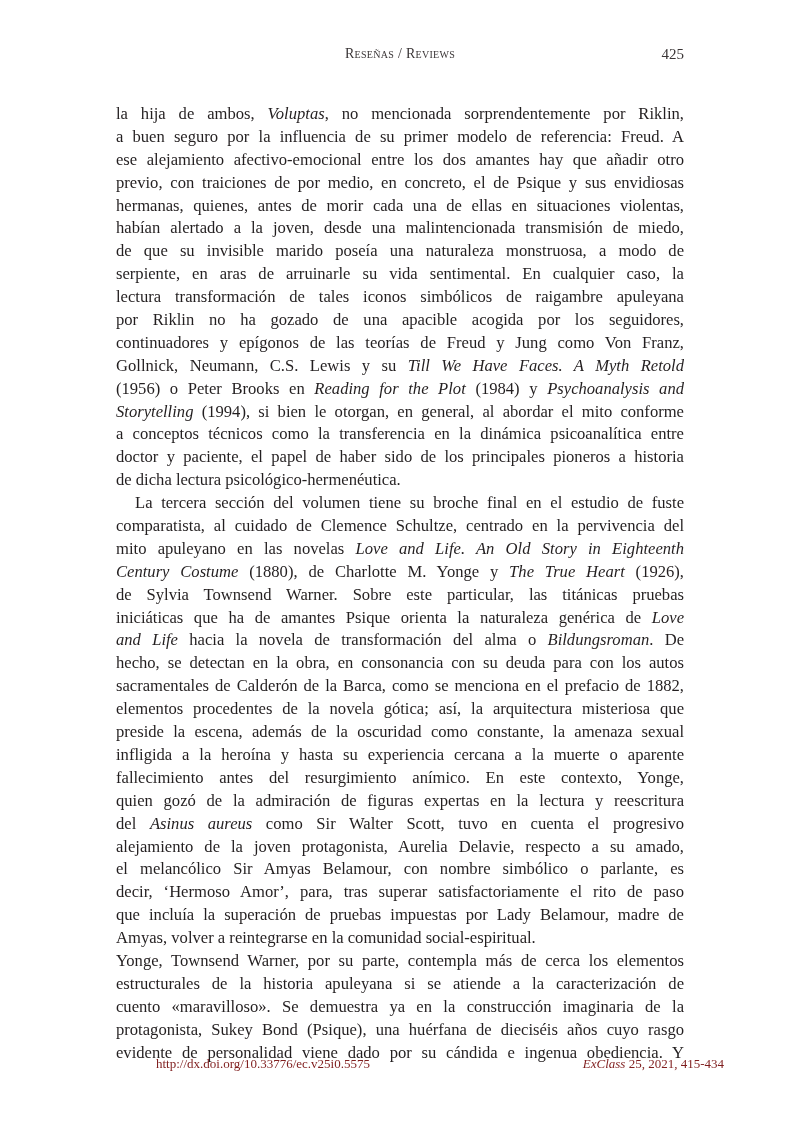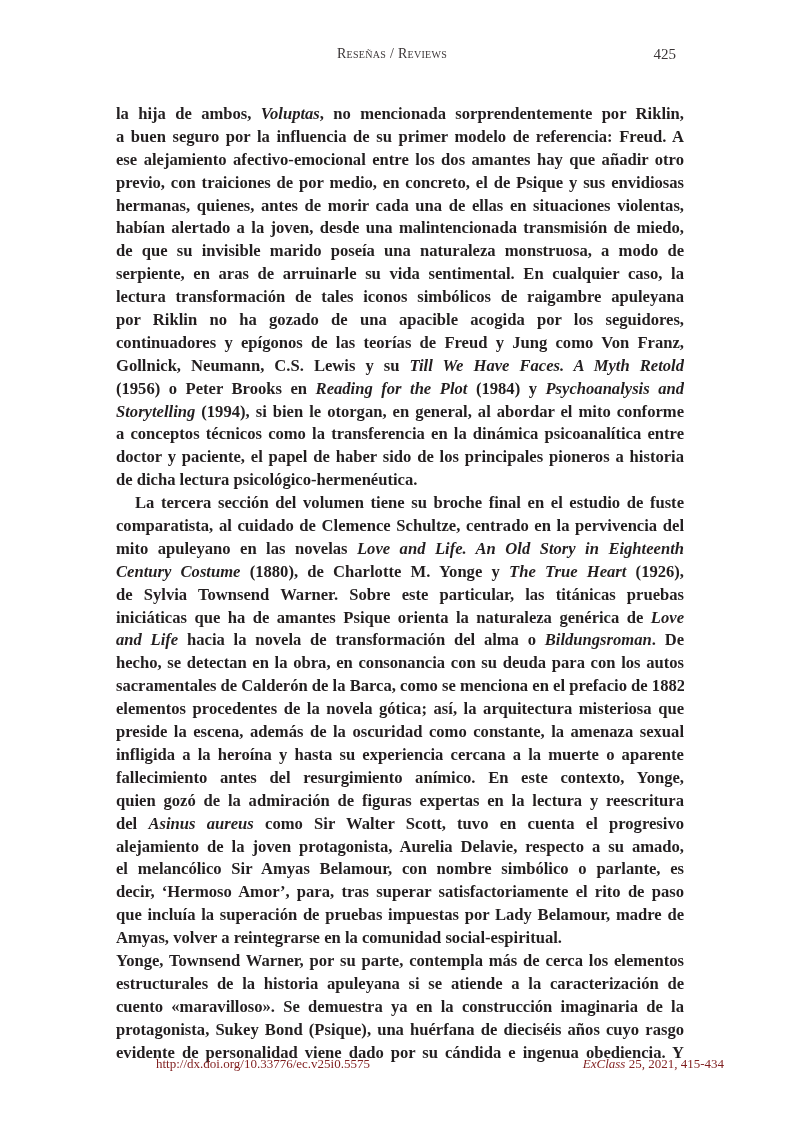--- a/index.html
+++ b/index.html
@@ -1,22 +1,22 @@
 <!DOCTYPE html>
 <html><head>
 <meta charset="utf-8">
 <style>
   html, body { margin: 0; padding: 0; background: #ffffff; }
   body { width: 800px; height: 1129px; position: relative; overflow: hidden;
          font-family: "Liberation Serif", "DejaVu Serif", serif; color: #231f20; }
-  .header { position: absolute; top: 46px; left: 108px; width: 568px; height: 22px; }
+  .header { position: absolute; top: 46px; left: 116px; width: 568px; height: 22px; }
   .running-title { position: absolute; left: 0; right: 0; top: 0; text-align: center;
          font-size: 14px; font-variant: small-caps; letter-spacing: 0.3px; color: #3a3536; }
   .page-number { position: absolute; right: 0; top: 0; font-size: 15px; color: #3a3536; }
-  .body-text { position: absolute; top: 103px; left: 116px; width: 568px; font-weight: bold; }
+  .body-text { position: absolute; top: 103px; left: 116px; width: 568px; }
   .line { height: 22.9px; line-height: 22.9px; font-size: 16.6px; white-space: nowrap;
           text-align: justify; text-align-last: justify; overflow: hidden; }
   .line.last { text-align-last: left; }
   .line.indent { padding-left: 19px; }
   .line i, .line em { font-style: italic; }
   .footer { position: absolute; top: 1056px; left: 116px; width: 568px; height: 20px;
             font-size: 13px; color: #7f1d1d; margin-left: 40px; }
   .doi { position: absolute; left: 0; top: 0; }
   .citation { position: absolute; right: 0; top: 0; }
 </style>

